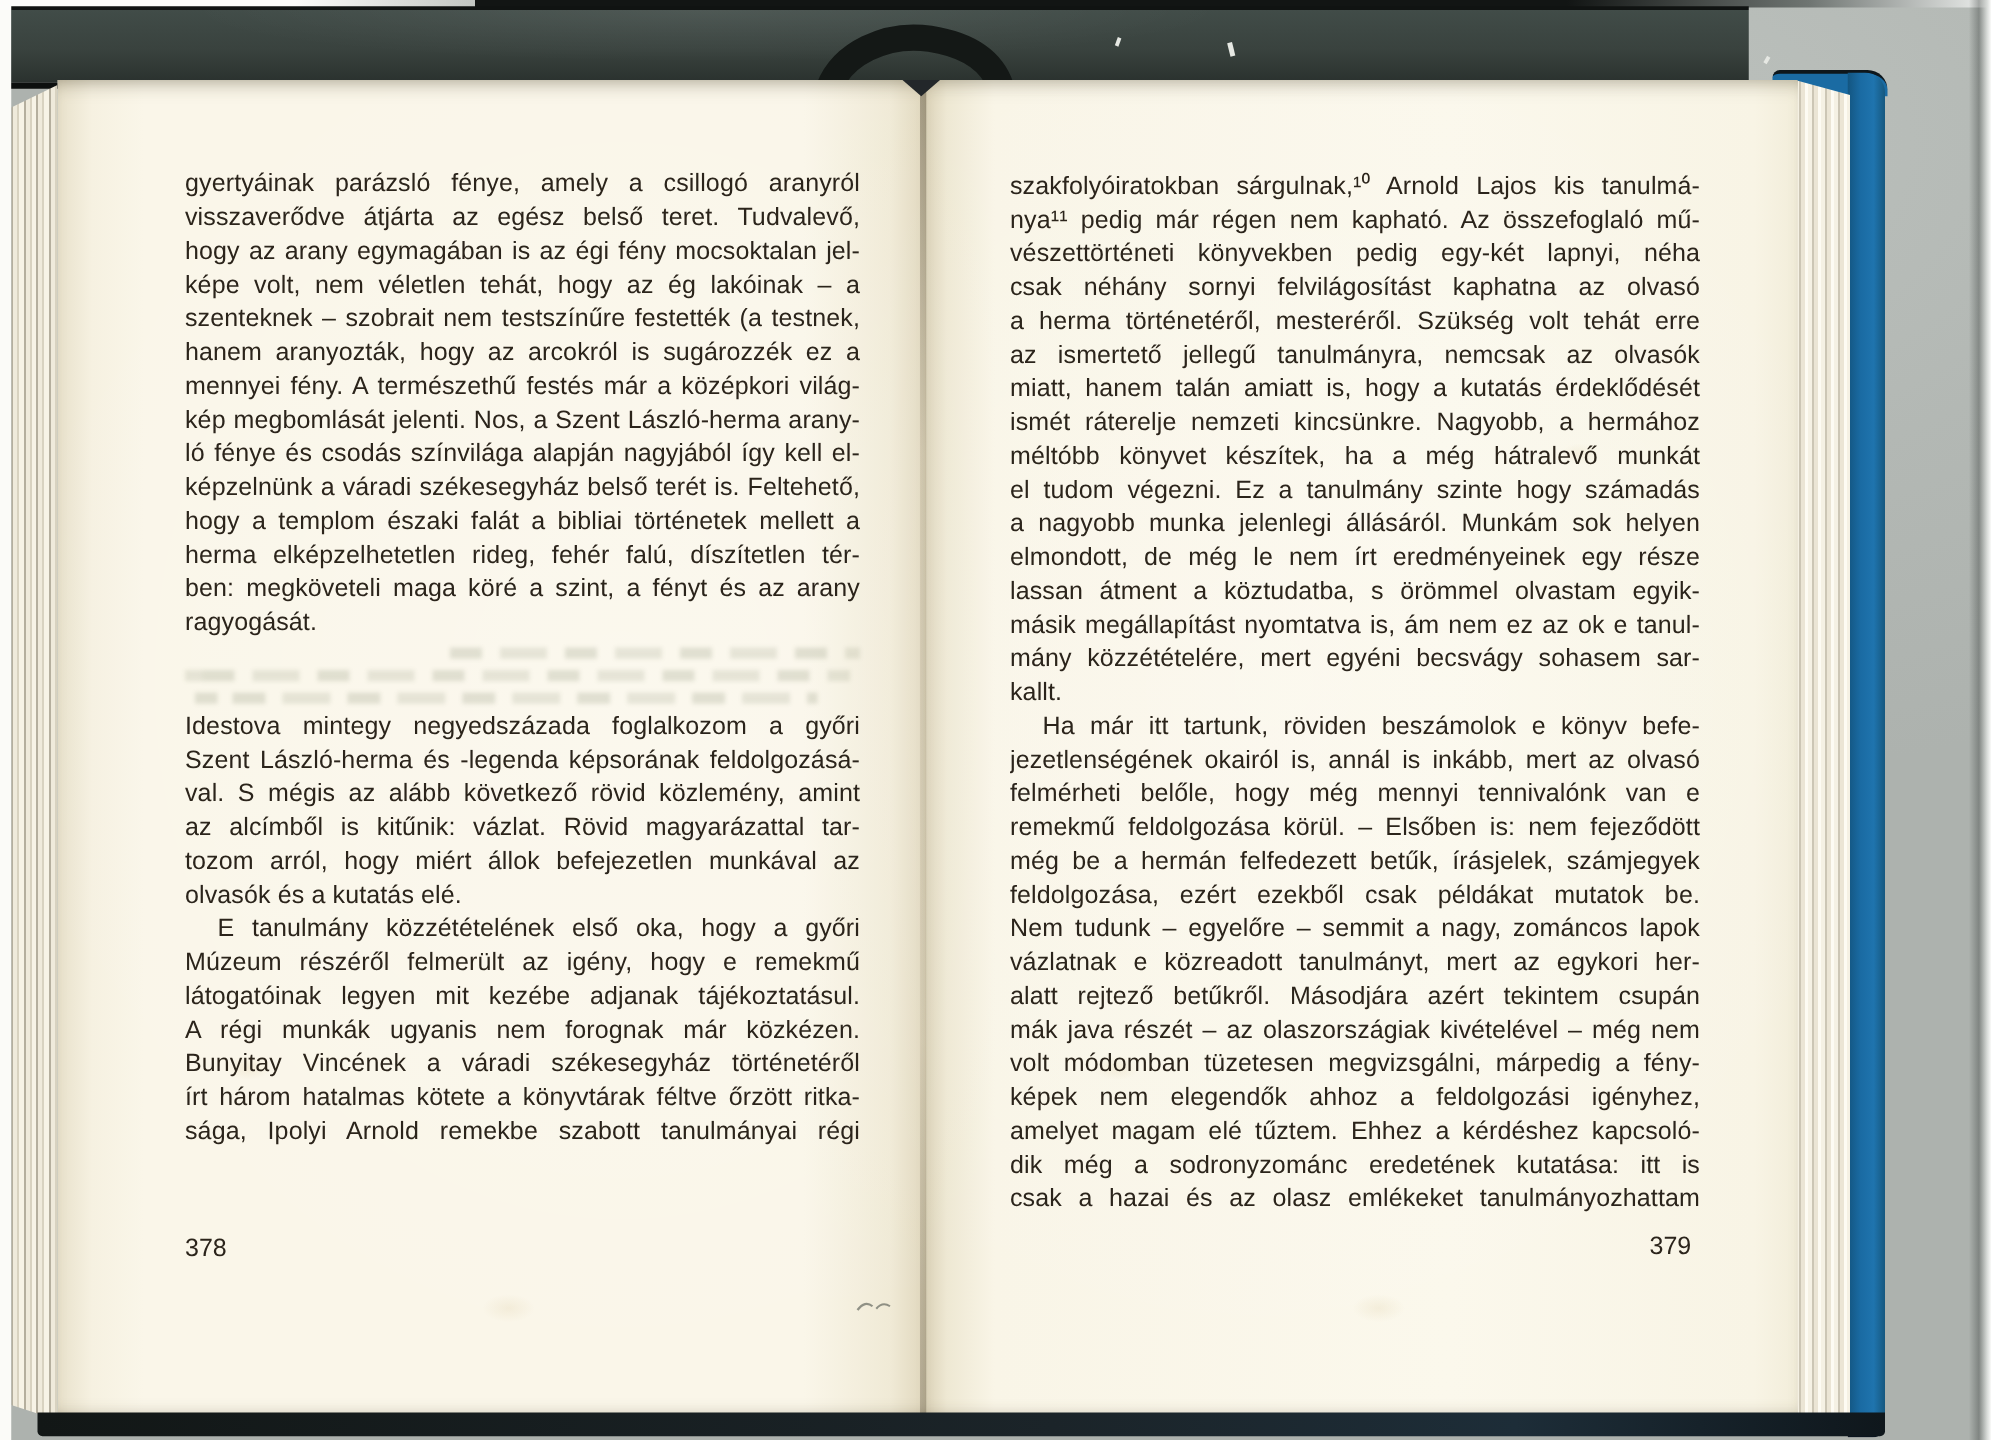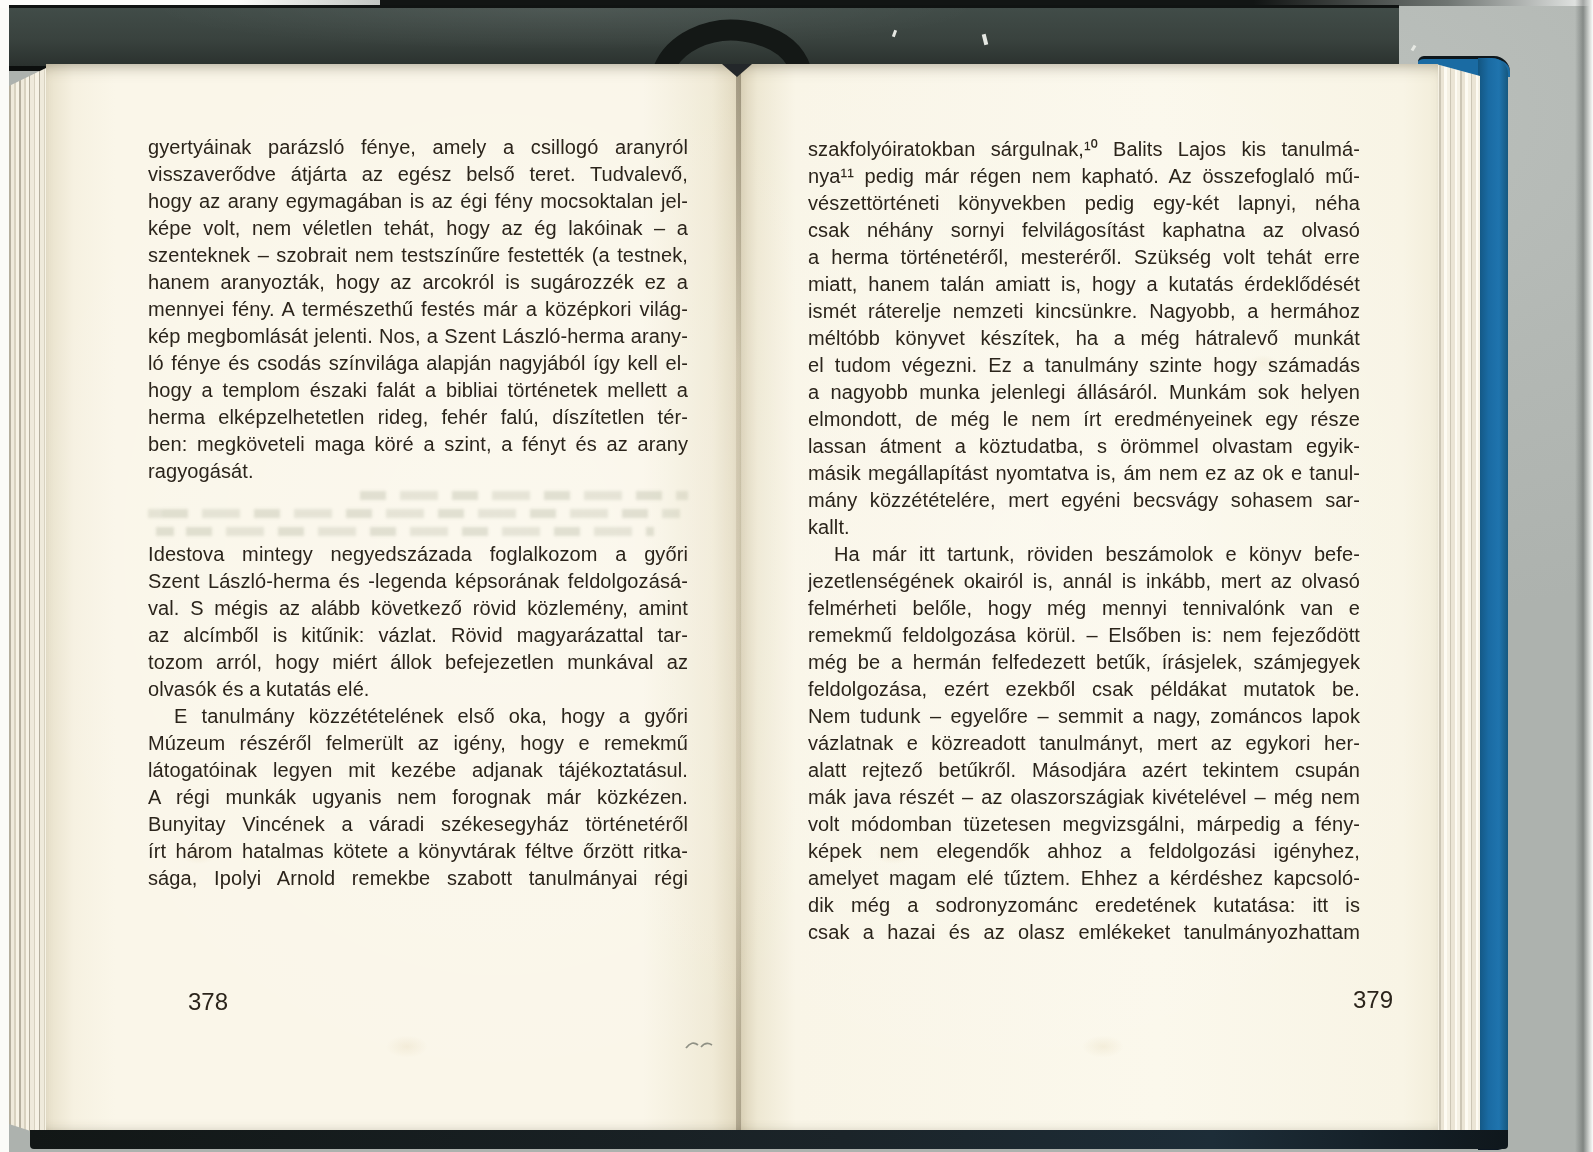--- a/index.html
+++ b/index.html
@@ -65,21 +65,21 @@
   .line{height:27px;overflow:hidden;text-align:justify;text-align-last:justify;-moz-text-align-last:justify;letter-spacing:.1px;}
   .line.end{text-align-last:left;-moz-text-align-last:left;}
   .line.indent{text-indent:26px;}
   .para{margin:0;}
   .gap{position:relative;height:56px;}
   .ghost-line{position:absolute;height:9px;filter:blur(1.6px);opacity:.4;
     background:repeating-linear-gradient(to right,rgba(120,128,98,.5) 0 26px,rgba(120,128,98,0) 26px 40px,rgba(120,128,98,.4) 40px 78px,rgba(120,128,98,0) 78px 92px);}
   .g0{top:6px;left:212px;right:0;}
   .g1{top:24px;left:0;right:8px;background-position:14px 0;}
   .g2{top:42px;left:8px;right:34px;background-position:30px 0;}
-  .pagenum{position:absolute;font-size:24px;color:#2b241b;margin-left:40px;}
+  .pagenum{position:absolute;font-size:20px;color:#2b241b;}
   .pn-left{left:148px;top:988px;}
   .pn-right{left:808px;top:986px;width:545px;text-align:right;padding-right:10px;}
   
   .speck{position:absolute;background:#e6e8e3;}
   .speck.s1{left:893px;top:30px;width:3px;height:7px;transform:rotate(20deg);}
   .speck.s2{left:983px;top:34px;width:4px;height:11px;transform:rotate(-14deg);}
   .speck.s3{left:1412px;top:45px;width:3px;height:6px;transform:rotate(30deg);}
   .pencil{position:absolute;left:684px;top:1038px;width:32px;height:14px;opacity:.65;}
 </style>
 </head>
@@ -116,20 +116,21 @@
       <div class="para">
         <div class="line">gyertyáinak parázsló fénye, amely a csillogó aranyról</div>
         <div class="line">visszaverődve átjárta az egész belső teret. Tudvalevő,</div>
         <div class="line">hogy az arany egymagában is az égi fény mocsoktalan jel-</div>
         <div class="line">képe volt, nem véletlen tehát, hogy az ég lakóinak – a</div>
         <div class="line">szenteknek – szobrait nem testszínűre festették (a testnek,</div>
         <div class="line">hanem aranyozták, hogy az arcokról is sugározzék ez a</div>
         <div class="line">mennyei fény. A természethű festés már a középkori világ-</div>
         <div class="line">kép megbomlását jelenti. Nos, a Szent László-herma arany-</div>
         <div class="line">ló fénye és csodás színvilága alapján nagyjából így kell el-</div>
+        <div class="line">képzelnünk a váradi székesegyház belső terét is. Feltehető,</div>
         <div class="line">hogy a templom északi falát a bibliai történetek mellett a</div>
         <div class="line">herma elképzelhetetlen rideg, fehér falú, díszítetlen tér-</div>
         <div class="line">ben: megköveteli maga köré a szint, a fényt és az arany</div>
         <div class="line end">ragyogását.</div>
       </div>
       <div class="gap">
         <div class="ghost-line g0"></div>
         <div class="ghost-line g1"></div>
         <div class="ghost-line g2"></div>
       </div>
@@ -146,25 +147,26 @@
         <div class="line">Múzeum részéről felmerült az igény, hogy e remekmű</div>
         <div class="line">látogatóinak legyen mit kezébe adjanak tájékoztatásul.</div>
         <div class="line">A régi munkák ugyanis nem forognak már közkézen.</div>
         <div class="line">Bunyitay Vincének a váradi székesegyház történetéről</div>
         <div class="line">írt három hatalmas kötete a könyvtárak féltve őrzött ritka-</div>
         <div class="line">sága, Ipolyi Arnold remekbe szabott tanulmányai régi</div>
       </div>
     </div>
   <div class="col col-right">
       <div class="para">
-        <div class="line">szakfolyóiratokban sárgulnak,¹⁰ Balits Lajos kis tanulmá-</div>
+        <div class="line">szakfolyóiratokban sárgulnak,¹⁰ Arnold Lajos kis tanulmá-</div>
         <div class="line">nya¹¹ pedig már régen nem kapható. Az összefoglaló mű-</div>
         <div class="line">vészettörténeti könyvekben pedig egy-két lapnyi, néha</div>
         <div class="line">csak néhány sornyi felvilágosítást kaphatna az olvasó</div>
         <div class="line">a herma történetéről, mesteréről. Szükség volt tehát erre</div>
+        <div class="line">az ismertető jellegű tanulmányra, nemcsak az olvasók</div>
         <div class="line">miatt, hanem talán amiatt is, hogy a kutatás érdeklődését</div>
         <div class="line">ismét ráterelje nemzeti kincsünkre. Nagyobb, a hermához</div>
         <div class="line">méltóbb könyvet készítek, ha a még hátralevő munkát</div>
         <div class="line">el tudom végezni. Ez a tanulmány szinte hogy számadás</div>
         <div class="line">a nagyobb munka jelenlegi állásáról. Munkám sok helyen</div>
         <div class="line">elmondott, de még le nem írt eredményeinek egy része</div>
         <div class="line">lassan átment a köztudatba, s örömmel olvastam egyik-</div>
         <div class="line">másik megállapítást nyomtatva is, ám nem ez az ok e tanul-</div>
         <div class="line">mány közzétételére, mert egyéni becsvágy sohasem sar-</div>
         <div class="line end">kallt.</div>

